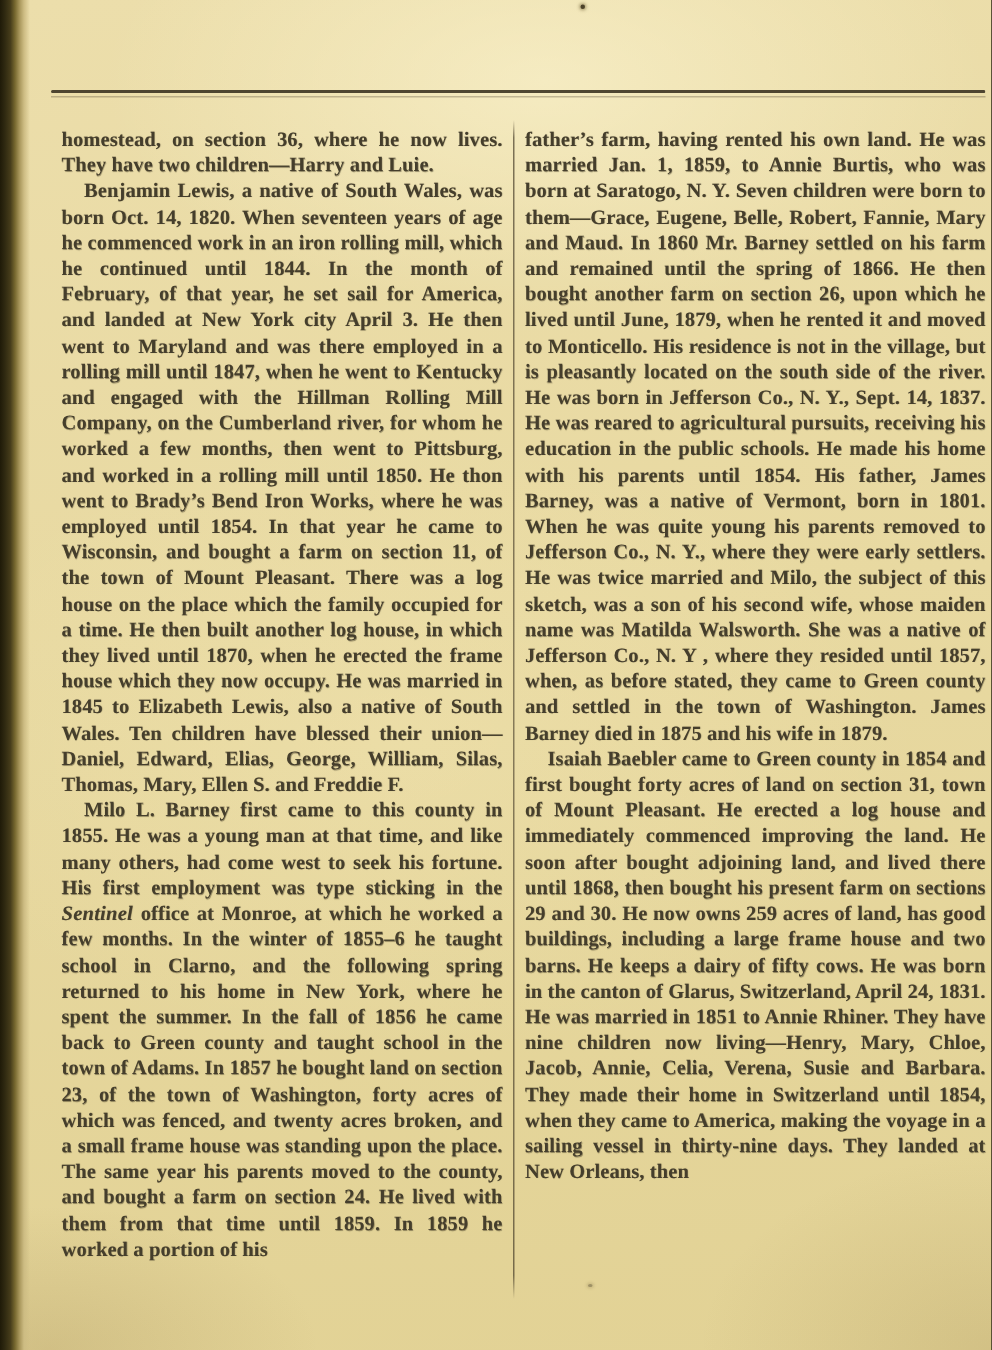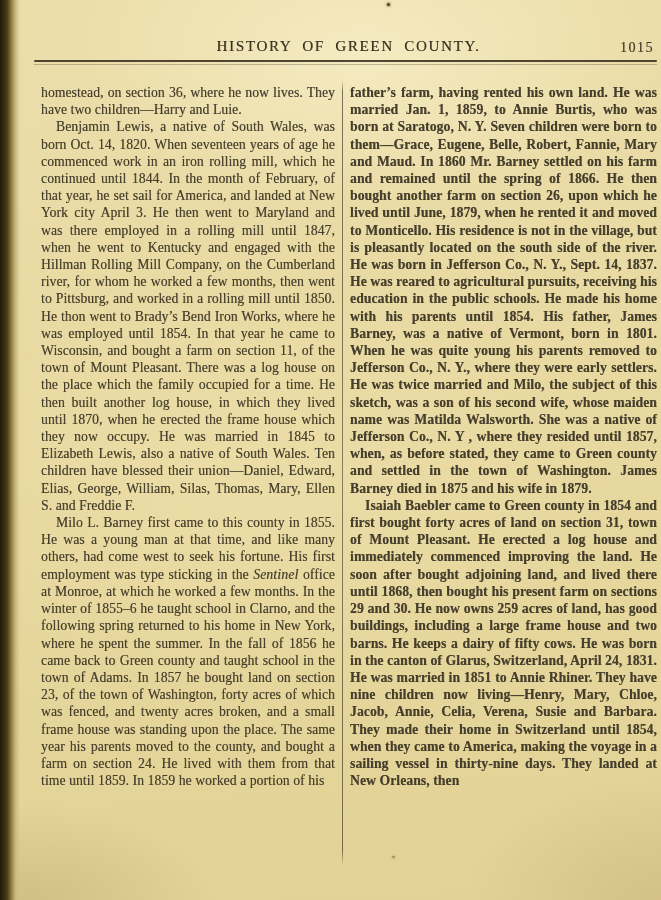--- a/index.html
+++ b/index.html
@@ -88,21 +88,21 @@
   }
   .col {
     padding-top: 6px;
     font-size: 13.6px;
     line-height: 17.2px;
     text-align: justify;
     letter-spacing: 0.1px;
     color: #453e2c;
     text-shadow: 0.35px 0.35px 0.45px rgba(66,57,36,0.5);
   }
-  .col-left  { width: 294px; }
+  .col-left  { width: 294px; font-weight: bold; }
   .col-right { width: 307px; font-weight: bold; }
   .column-divider {
     width: 1px;
     height: 786px;
     margin: 2px 7px 0 7px;
     background: linear-gradient(to bottom,
       rgba(72,62,41,0) 0%, rgba(72,62,41,0.7) 1.5%,
       rgba(72,62,41,0.62) 50%, rgba(72,62,41,0.7) 98%,
       rgba(72,62,41,0) 100%);
   }
@@ -111,24 +111,20 @@
   i { letter-spacing: 0.2px; }
 </style>
 </head>
 <body>
 
 <div class="page">
   <div class="binding-shadow"></div>
   <div class="ink-speck speck-1"></div>
   <div class="ink-speck speck-2"></div>
 
-  <div class="page-header">
-    <div class="running-title">HISTORY OF GREEN COUNTY.</div>
-    <div class="page-number">1015</div>
-  </div>
 
   <div class="header-rule">
     <div class="rule-heavy"></div>
     <div class="rule-thin"></div>
   </div>
 
   <div class="text-columns">
     <section class="col col-left">
         <p class="para"><span>homestead, on section 36, where he now lives. They have two children—Harry and Luie.</span></p>
         <p class="para indent"><span>Benjamin Lewis, a native of South Wales, was born Oct. 14, 1820.  When seventeen years of age he commenced work in an iron rolling mill, which he continued until 1844.  In the month of February, of that year, he set sail for America, and landed at New York city April 3.  He then went to Maryland and was there employed in a rolling mill until 1847, when he went to Kentucky and engaged with the Hillman Rolling Mill Company, on the Cumberland river, for whom he worked a few months, then went to Pittsburg, and worked in a rolling mill until 1850.  He thon went to Brady’s Bend Iron Works, where he was employed until 1854.  In that year he came to Wisconsin, and bought a farm on section 11, of the town of Mount Pleasant.  There was a log house on the place which the family occupied for a time.  He then built another log house, in which they lived until 1870, when he erected the frame house which they now occupy.  He was married in 1845 to Elizabeth Lewis, also a native of South Wales. Ten children have blessed their union—Daniel, Edward, Elias, George, William, Silas, Thomas, Mary, Ellen S. and Freddie F.</span></p>

